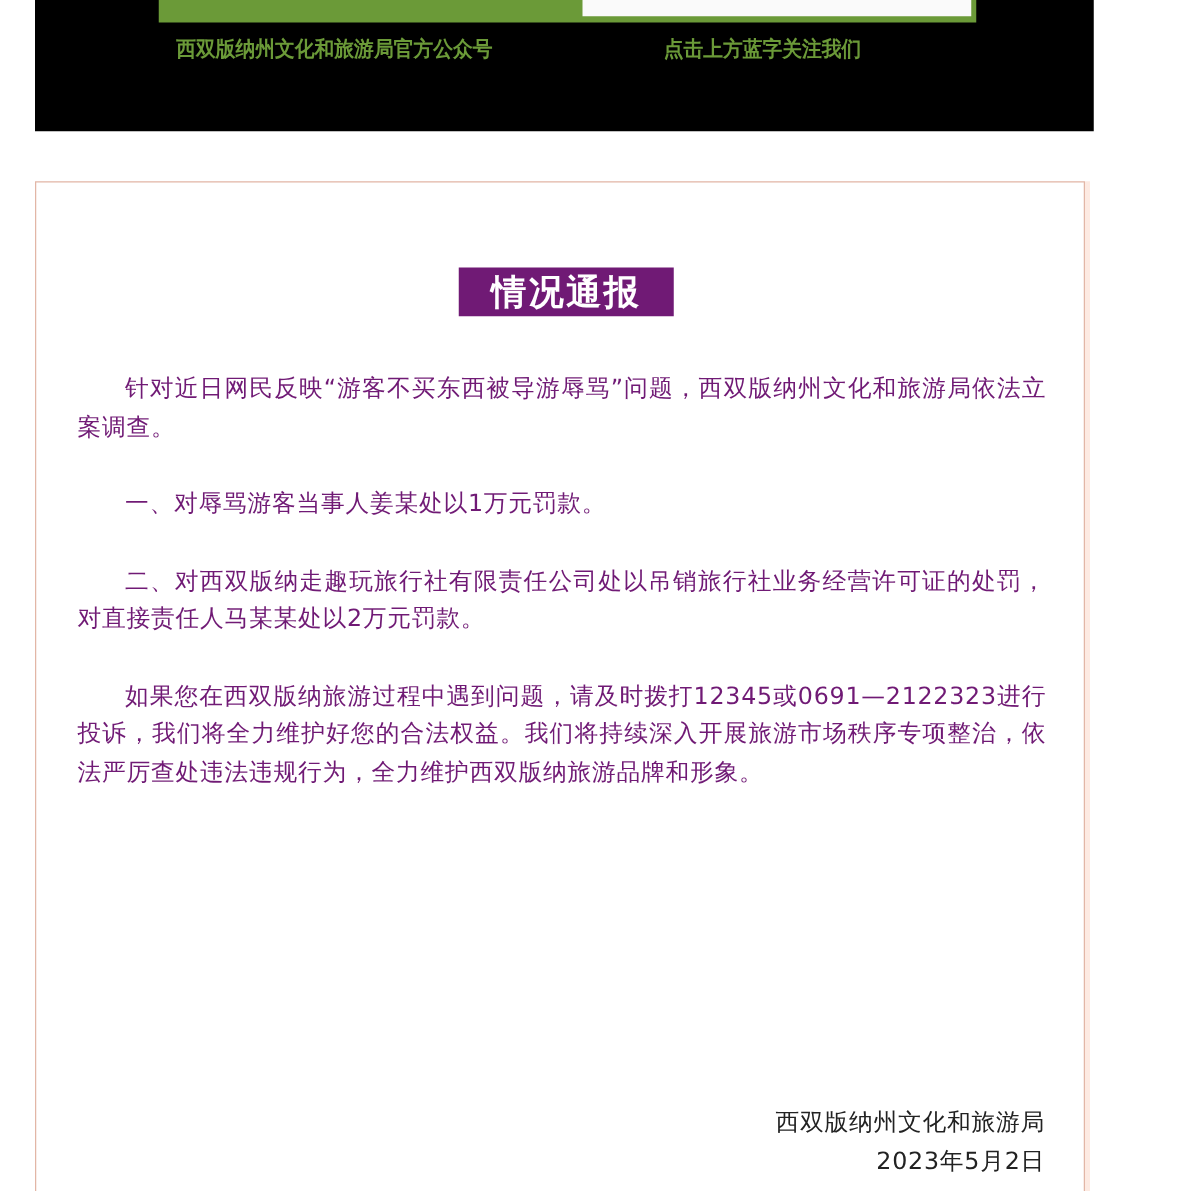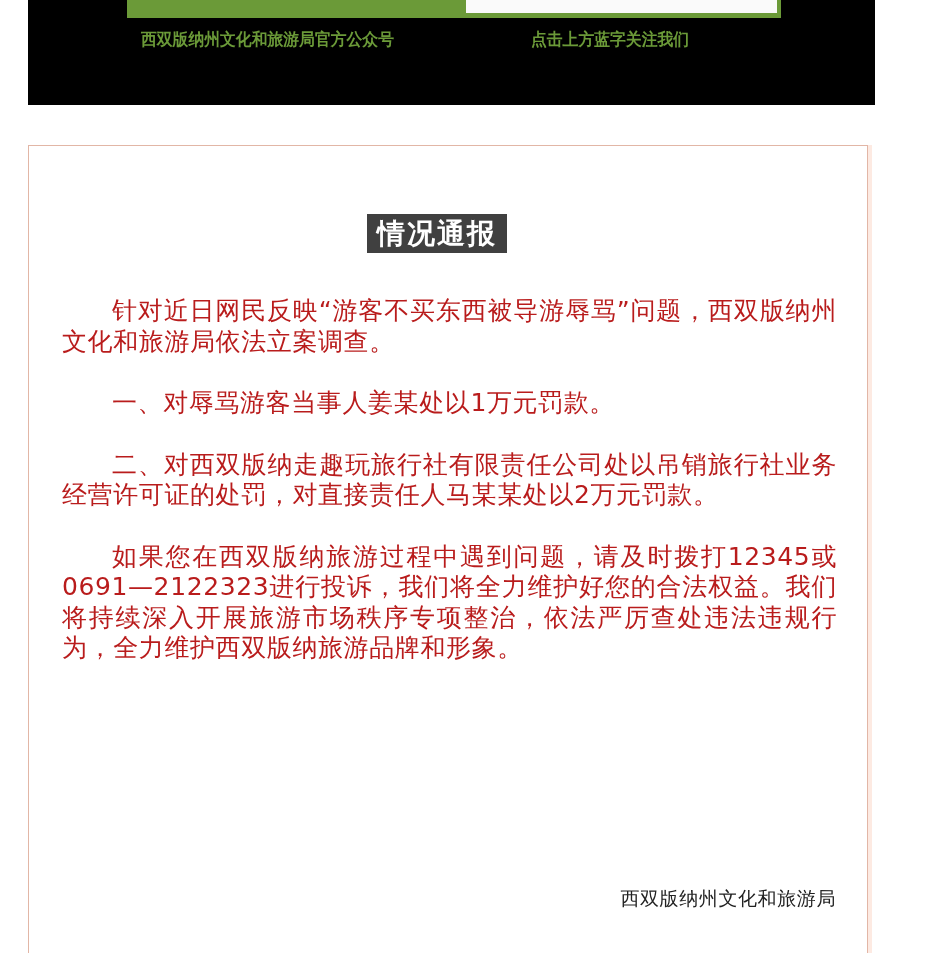--- a/index.html
+++ b/index.html
@@ -64,42 +64,42 @@
       width: 838px;
       height: 830px;
       border: 1px solid #e2b6a6;
       background: #ffffff;
       box-shadow: 4px 0 0 #fdeae2;
     }
     .title-wrap {
       position: absolute;
       left: 338px;
       top: 68px;
-      width: 140px;
+      width: 172px;
       height: 39px;
-      background: #404040;
+      background: #701a75;
       display: flex;
       align-items: center;
       justify-content: center;
     }
     .title {
       color: #ffffff;
       font-weight: bold;
       font-size: 28px;
       letter-spacing: 2px;
       line-height: 39px;
       font-family: "DejaVu Sans", "Liberation Sans", sans-serif;
     }
     .content {
       position: absolute;
       left: 33px;
       top: 150px;
       width: 775px;
-      color: #b91c1c;
-      font-size: 25px;
+      color: #701a75;
+      font-size: 19px;
       line-height: 30.5px;
       letter-spacing: 0.6px;
       text-align: justify;
     }
     .para {
       margin: 0 0 31px 0;
       text-indent: 2em;
     }
     .signature {
       position: absolute;
@@ -132,16 +132,17 @@
 
     <div class="content">
       <p class="para">针对近日网民反映“游客不买东西被导游辱骂”问题，西双版纳州文化和旅游局依法立案调查。</p>
       <p class="para">一、对辱骂游客当事人姜某处以1万元罚款。</p>
       <p class="para">二、对西双版纳走趣玩旅行社有限责任公司处以吊销旅行社业务经营许可证的处罚，对直接责任人马某某处以2万元罚款。</p>
       <p class="para">如果您在西双版纳旅游过程中遇到问题，请及时拨打12345或0691—2122323进行投诉，我们将全力维护好您的合法权益。我们将持续深入开展旅游市场秩序专项整治，依法严厉查处违法违规行为，全力维护西双版纳旅游品牌和形象。</p>
     </div>
 
     <div class="signature">
       <div>西双版纳州文化和旅游局</div>
+      <div>2023年5月2日</div>
     </div>
   </div>
 
 </div>
 
 </body></html>

